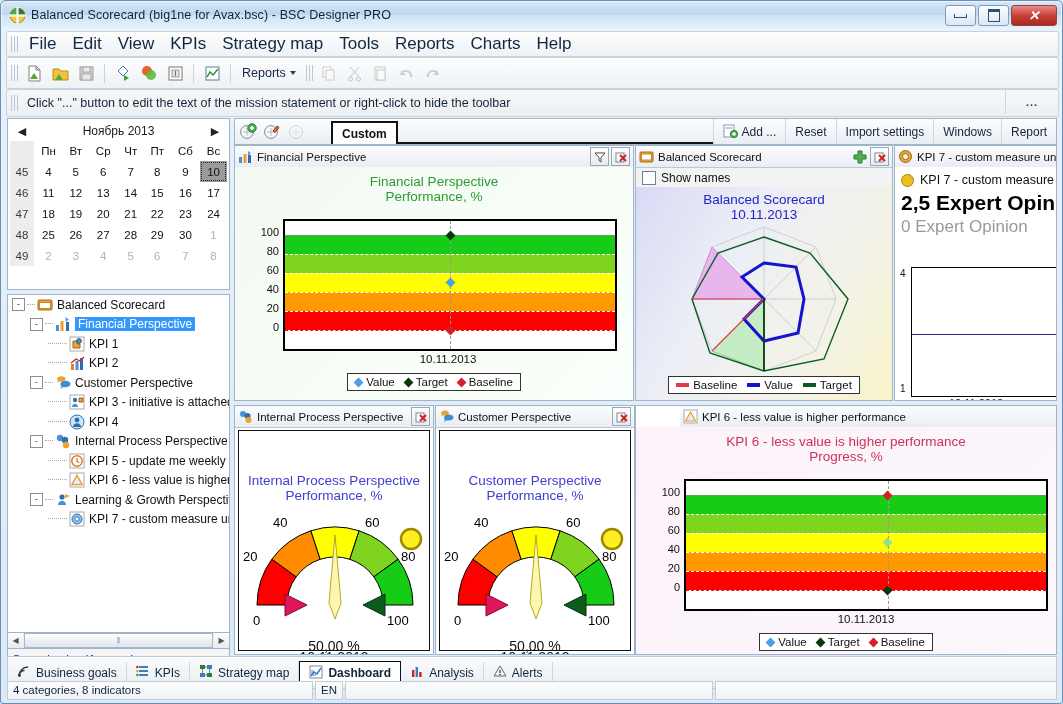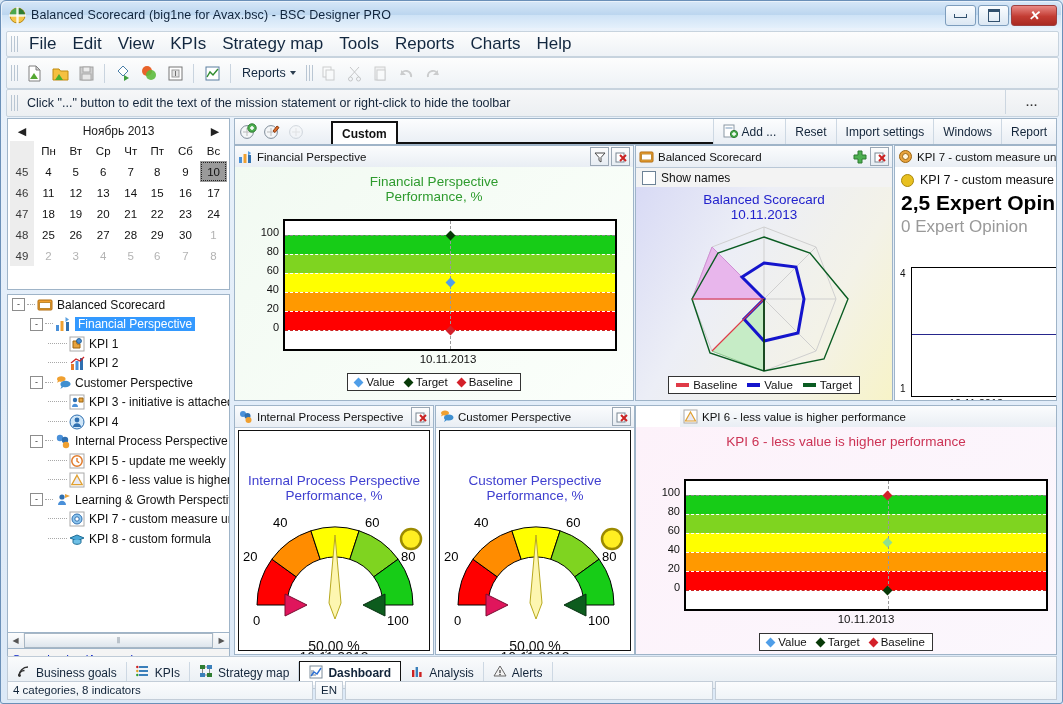--- a/index.html
+++ b/index.html
@@ -465,29 +465,20 @@
           <div class="trow">
             <span style="width:36px;flex:none"></span>
             <span class="dotline" style="width:19px"></span>
             <span class="tico"><svg width="16" height="16" viewBox="0 0 16 16">
                 <rect x="1" y="1" width="14" height="14" fill="#fff" stroke="#aaa"></rect>
                 <circle cx="8" cy="8" r="5" fill="#8ec7ef" stroke="#2f6fb0"></circle>
                 <circle cx="8" cy="8" r="2.2" fill="#fff" stroke="#2f6fb0"></circle>
               </svg></span>
             <span class="lab">KPI 7 - custom measure uni</span>
           </div>
-          <div class="trow">
-            <span style="width:36px;flex:none"></span>
-            <span class="dotline" style="width:19px"></span>
-            <span class="tico"><svg width="16" height="16" viewBox="0 0 16 16">
-                <path d="M8 4L1 7l7 3 7-3z" fill="#4aa8d8" stroke="#1f6d94"></path>
-                <path d="M4 9v2.5c0 1 2 1.8 4 1.8s4-.8 4-1.8V9" fill="#6fc0e6" stroke="#1f6d94"></path>
-              </svg></span>
-            <span class="lab">KPI 8 - custom formula</span>
-          </div>
         </div>
     </div>
 
     <div class="hsb">
       <div class="ar">◀</div>
       <div class="thumb">⦀</div>
       <div class="ar">▶</div>
     </div>
 
     <div class="grpby">
@@ -825,20 +816,21 @@
         <svg width="15" height="15" viewBox="0 0 15 15">
             <rect x="1" y="1" width="13" height="13" fill="#fff" stroke="#aaa"></rect>
             <path d="M7.5 3l5 9h-10z" fill="#eaeaf4" stroke="#e0a030" stroke-width="1.2"></path>
           </svg>
       </span>
       <span>KPI 6 - less value is higher performance</span>
     </div>
     <div style="position:absolute;left:0;top:21px;right:0;bottom:0;background:linear-gradient(135deg,#fdf2fa,#fbf7fd);">
       <div class="ptitle" style="margin-top:7px;color:#cc3355;">
         <div>KPI 6 - less value is higher performance</div>
+        <div>Progress, %</div>
       </div>
       <div style="position:absolute;left:14px;top:66px;width:30px;">
         <div class="vaxis" style="height:0;position:relative;top:-7px">100</div>
         <div class="vaxis" style="height:0;position:relative;top:12px">80</div>
         <div class="vaxis" style="height:0;position:relative;top:31px">60</div>
         <div class="vaxis" style="height:0;position:relative;top:50px">40</div>
         <div class="vaxis" style="height:0;position:relative;top:69px">20</div>
         <div class="vaxis" style="height:0;position:relative;top:88px">0</div>
       </div>
       <div style="position:absolute;left:48px;top:52px;right:8px;height:128px;border:2px solid #000;background:#fff;">

